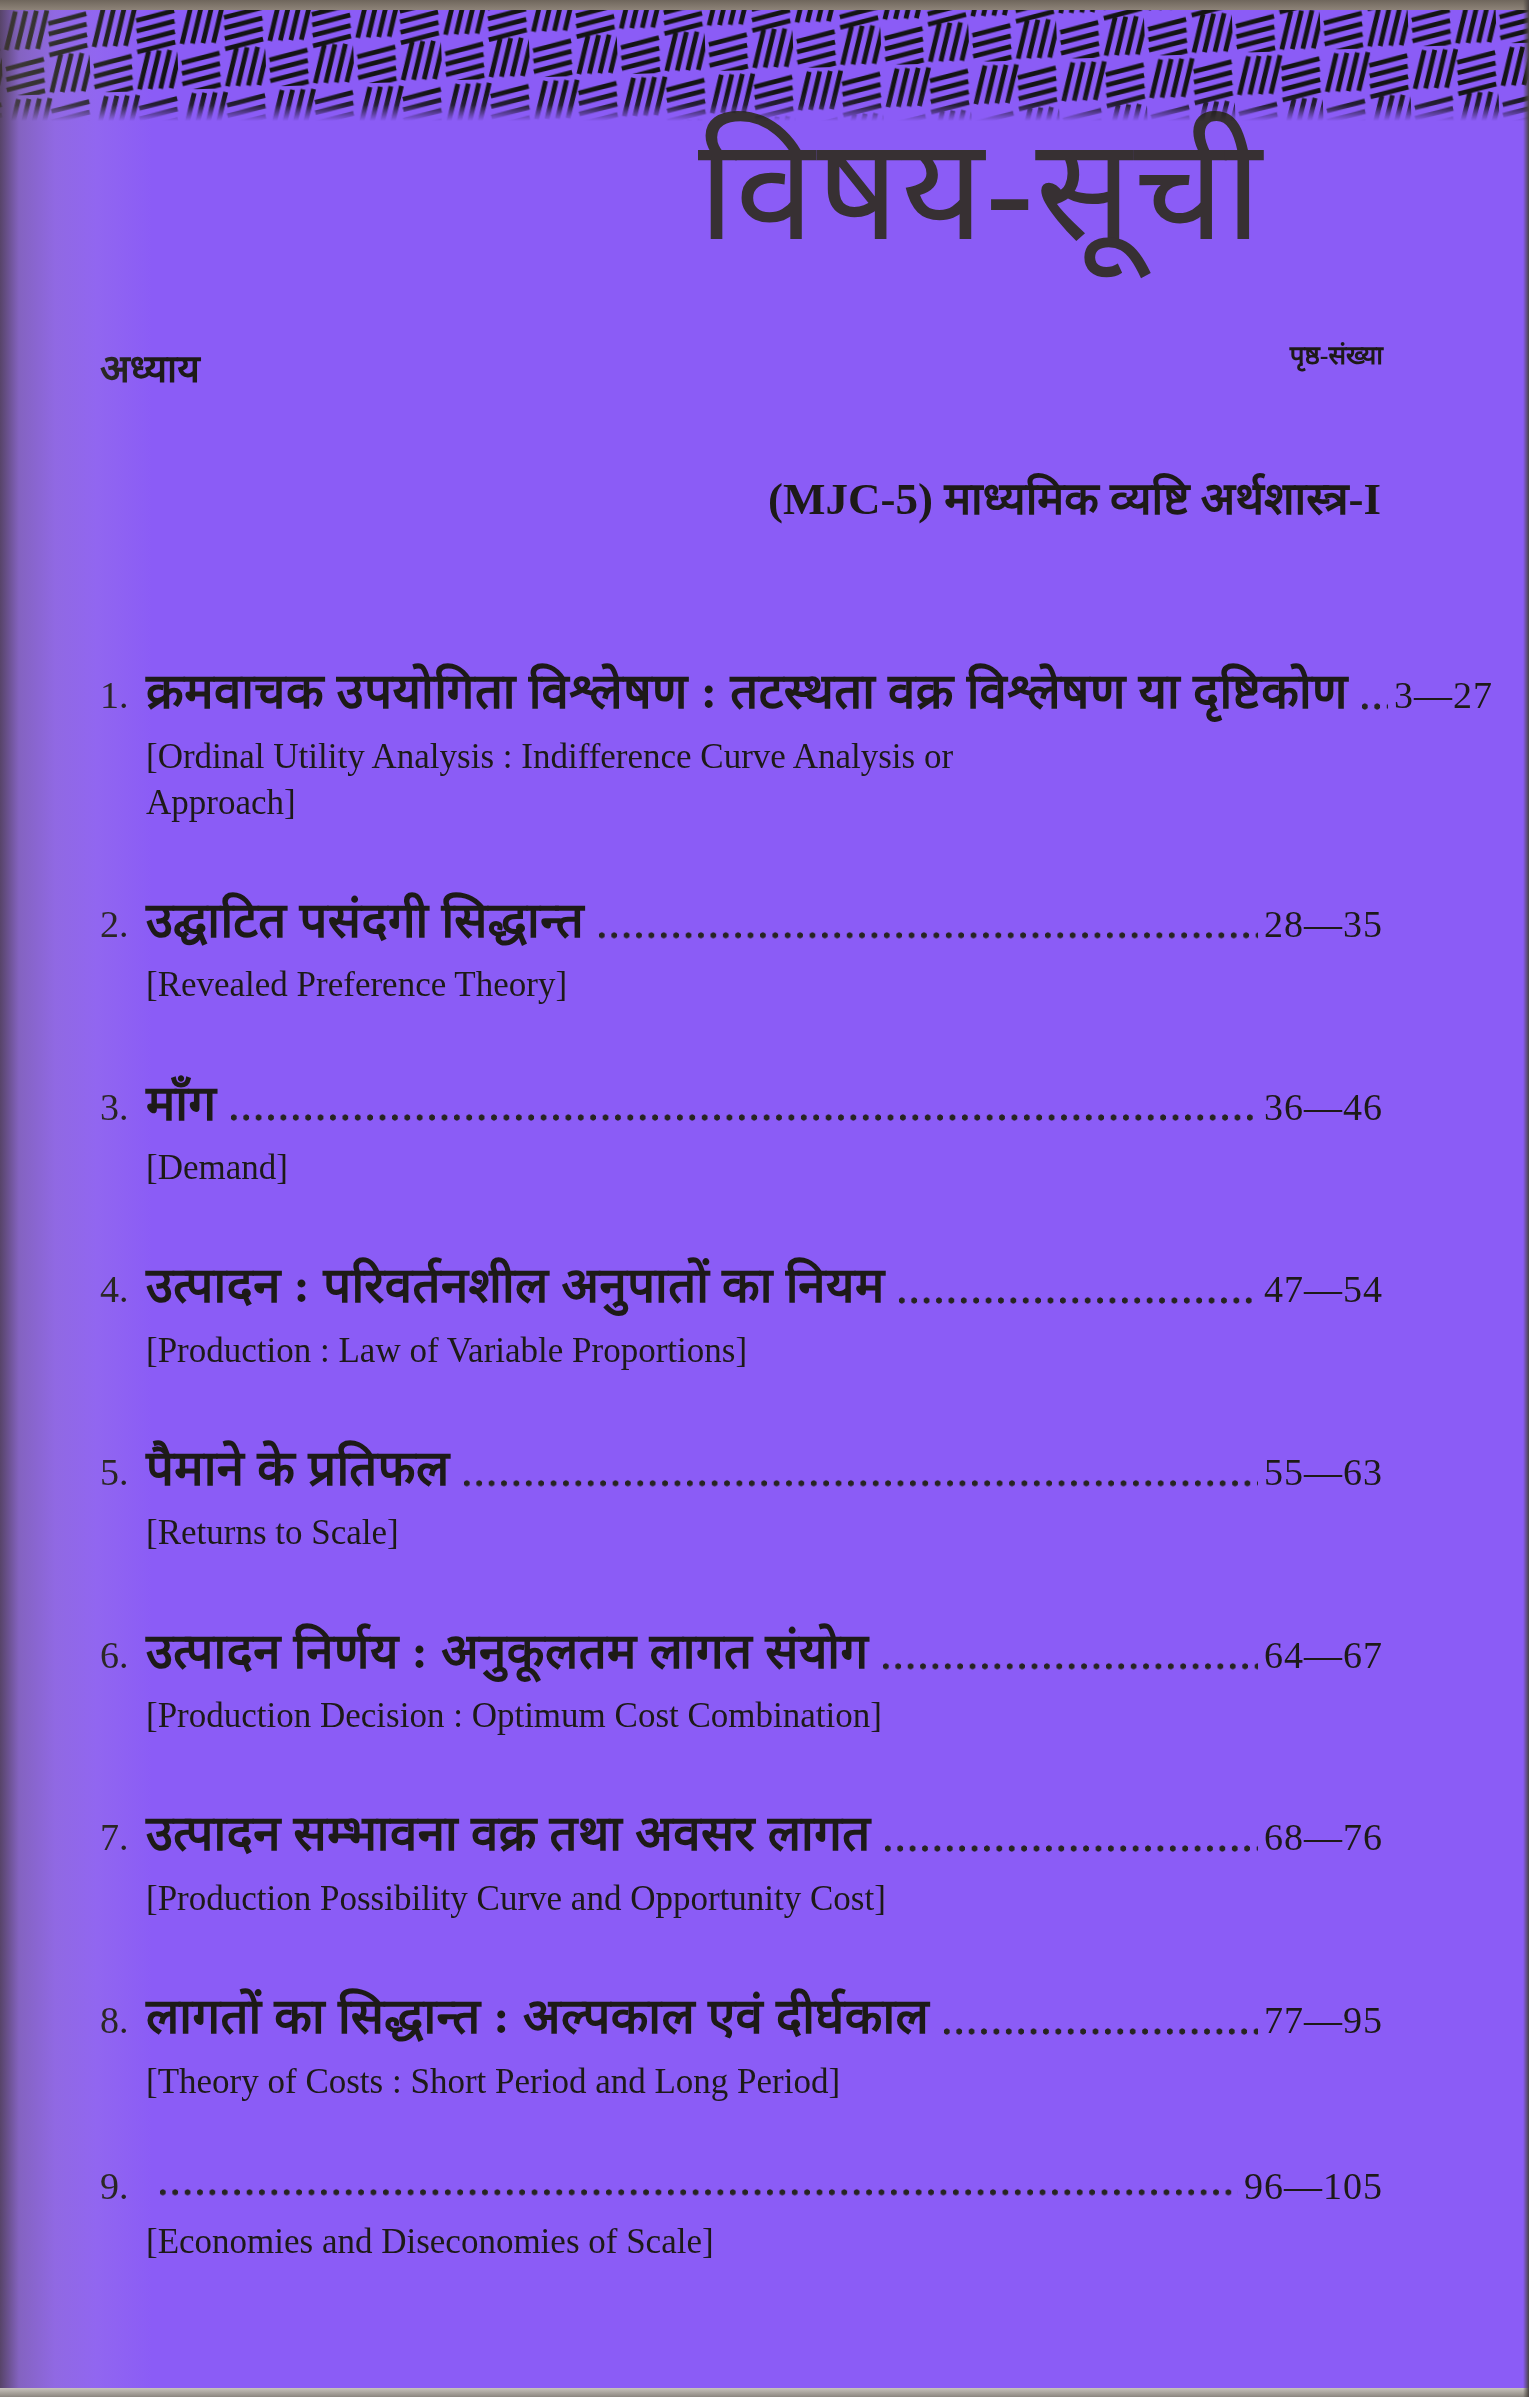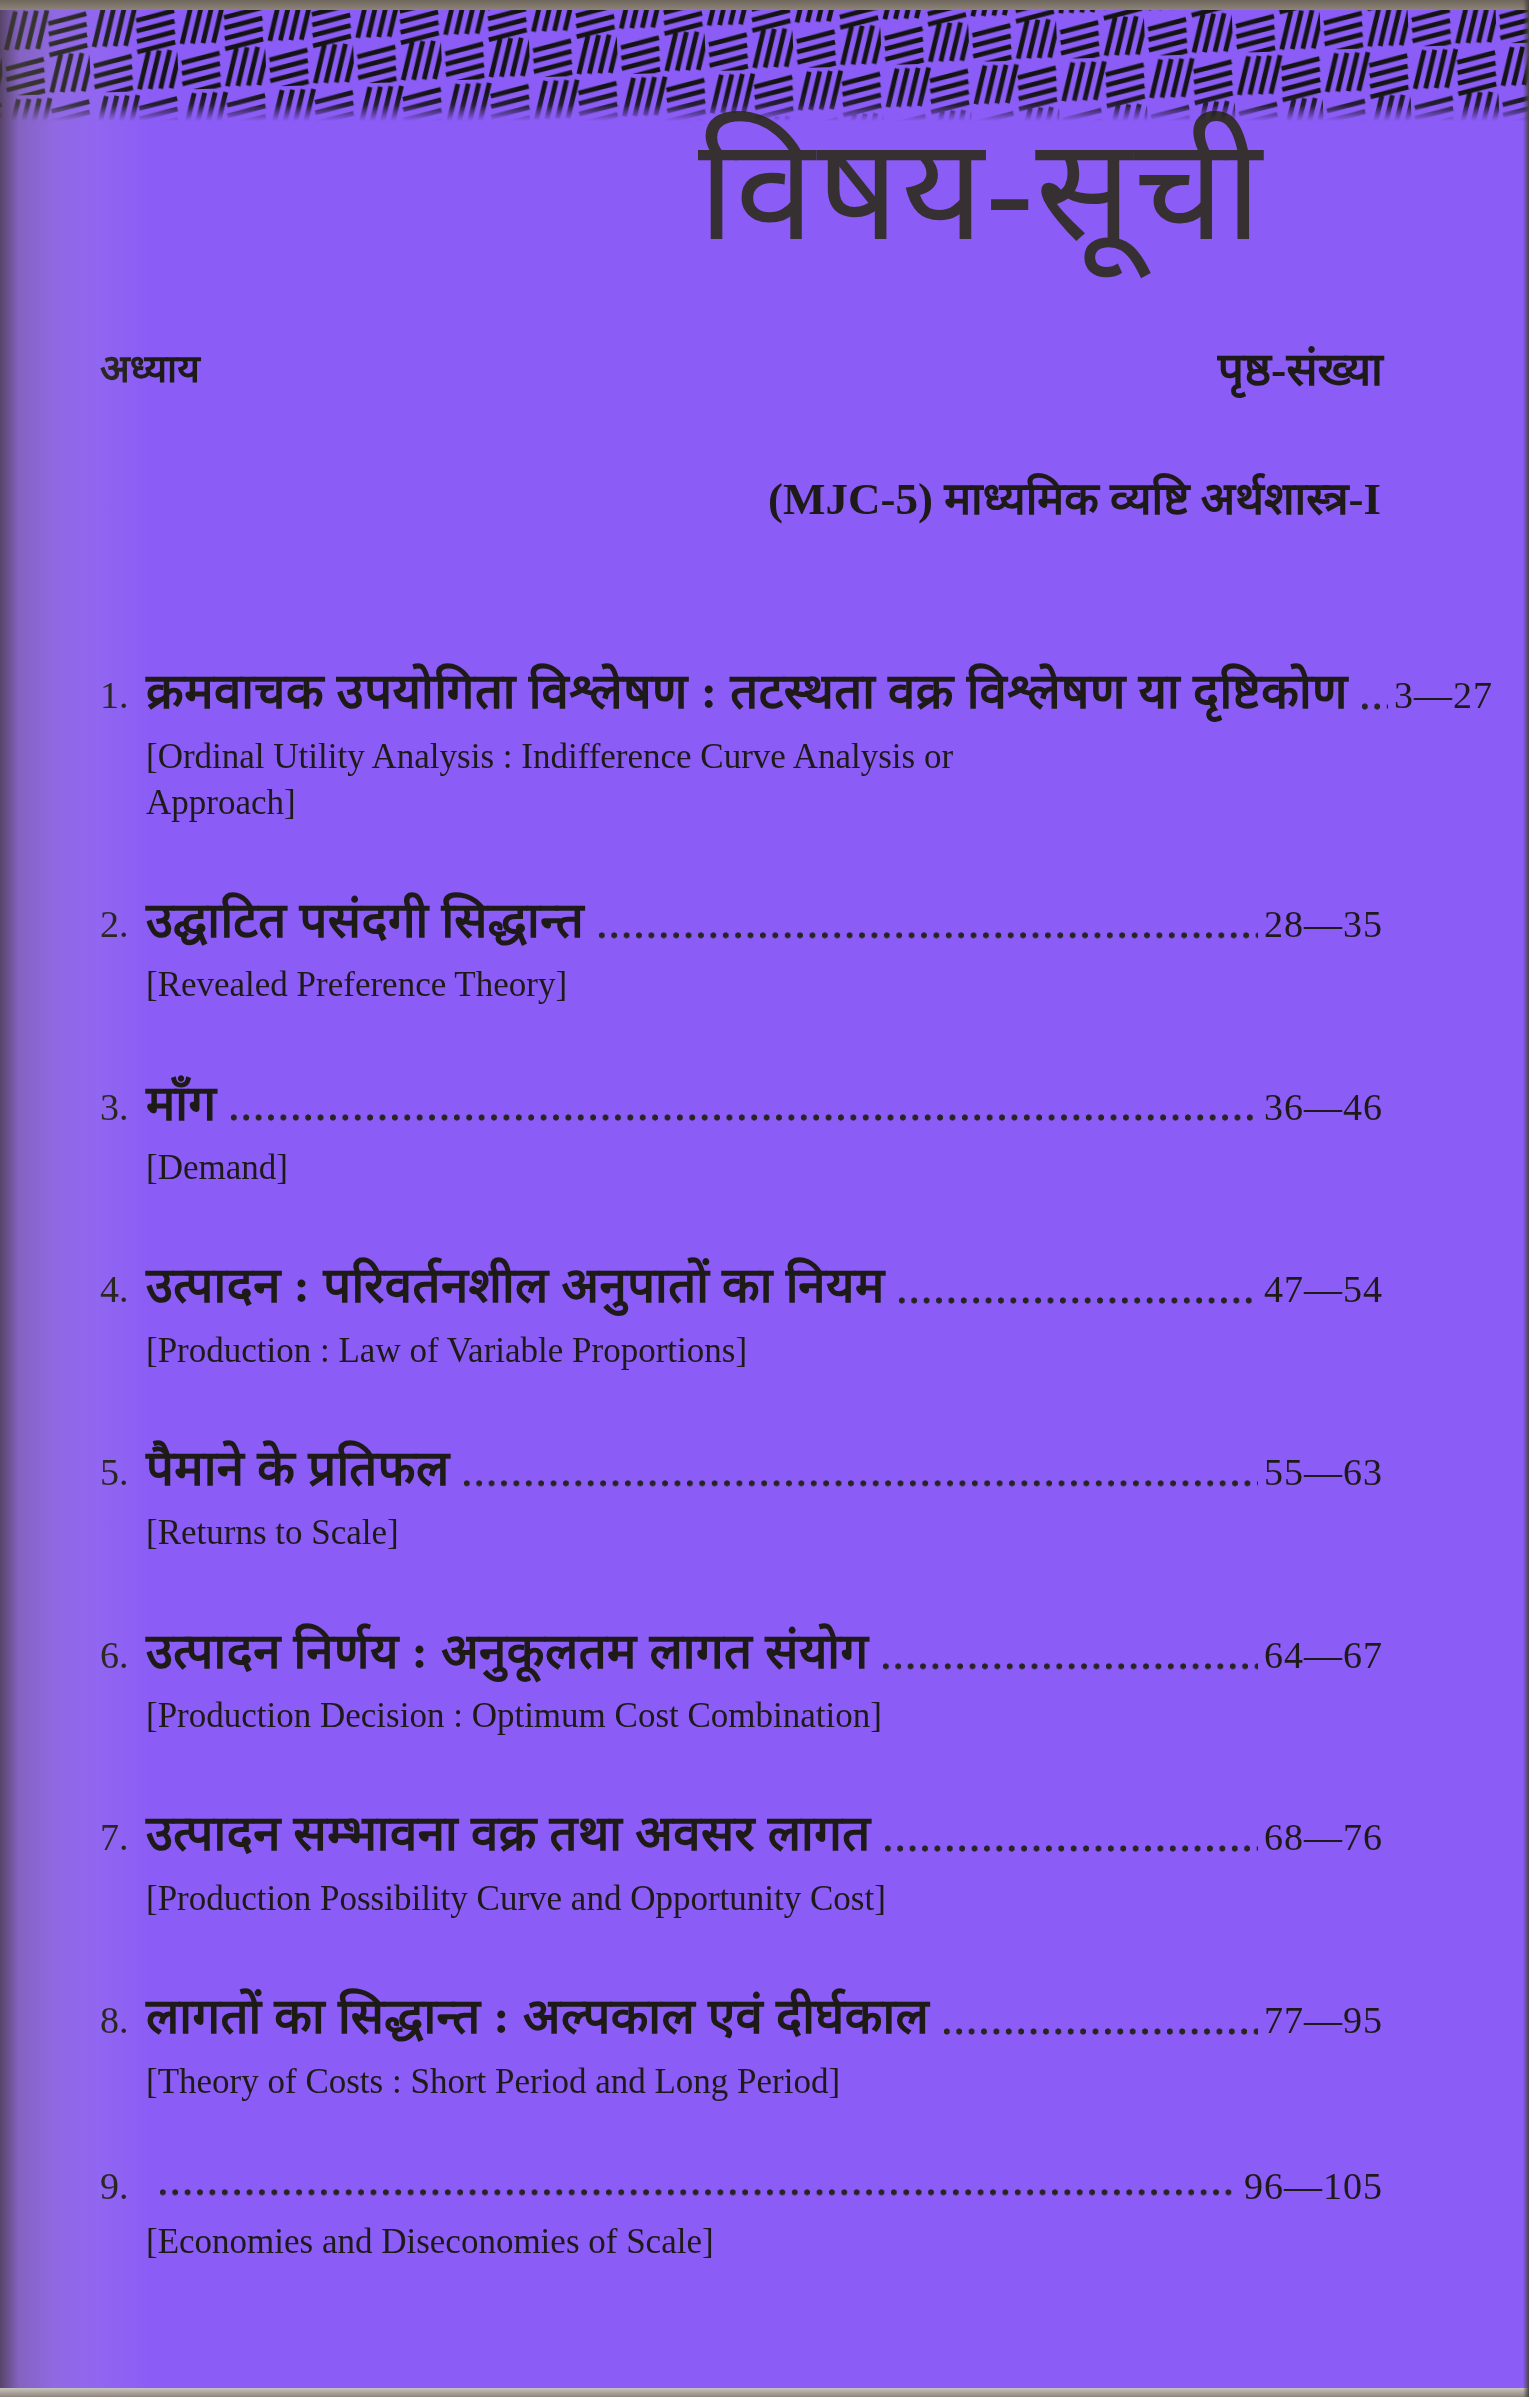--- a/index.html
+++ b/index.html
@@ -33,21 +33,21 @@
   }
   .content { position:absolute; left:0; top:0; width:100%; height:100%; z-index:2; }
 
   .page-title {
     position:absolute; left:698px; top:113px; width:679px;
     font-size:143px; line-height:1.1; letter-spacing:1.9px;
     color:#373033; white-space:nowrap;
   }
   .col-label { position:absolute; top:340px; font-size:39px; font-weight:700; }
   .col-label.left  { left:100px; }
-  .col-label.right { right:146px; top:336px; font-size:46px; }
+  .col-label.right { right:146px; top:336px; font-size:26px; }
 
   .section-head { position:absolute; left:100px; top:466px; width:1281px; text-align:right; }
   .section-head .hi { font-size:45px; font-weight:700; margin:0; }
   .section-head .en { font-size:39px; font-weight:400; margin:15.3px 0 0 0; }
 
   .toc { position:absolute; left:100px; top:656px; width:1283px; }
   .entry { margin-bottom:59px; }
   .entry-main { display:flex; align-items:baseline; }
   .entry-num { flex:none; width:46px; font-size:38px; }
   .entry-hi  { flex:none; font-size:49px; font-weight:700; letter-spacing:0.5px; }

